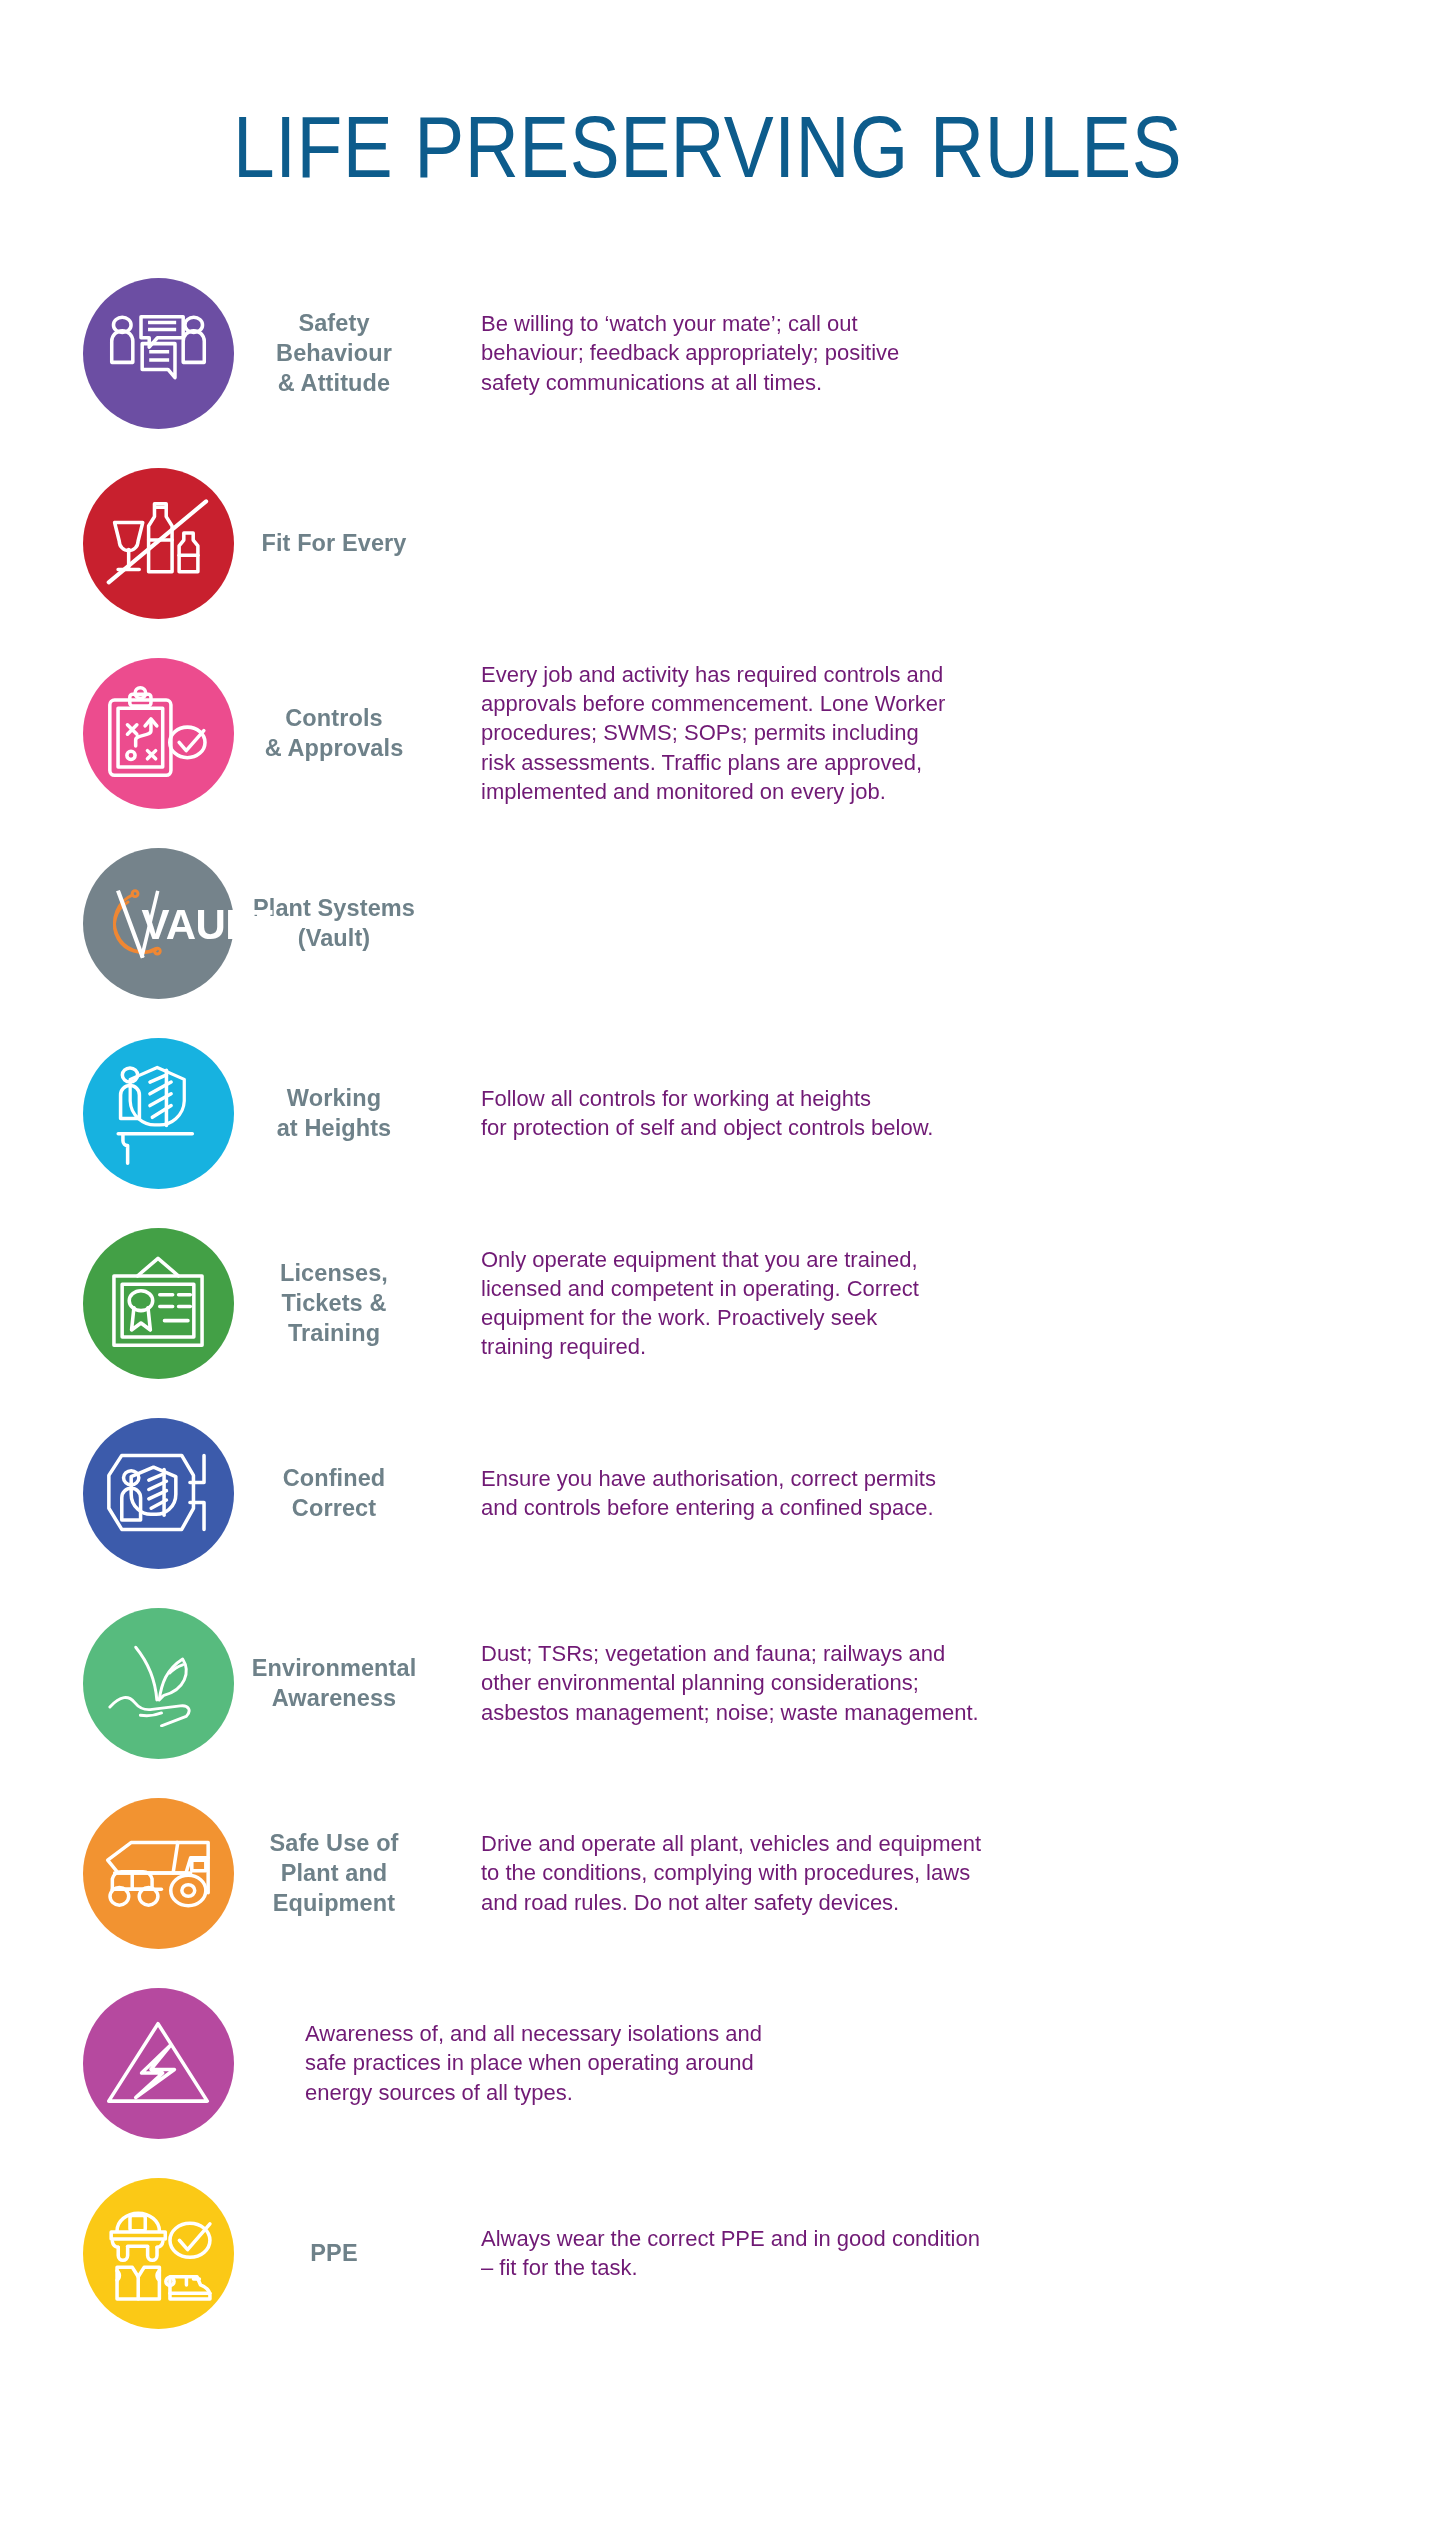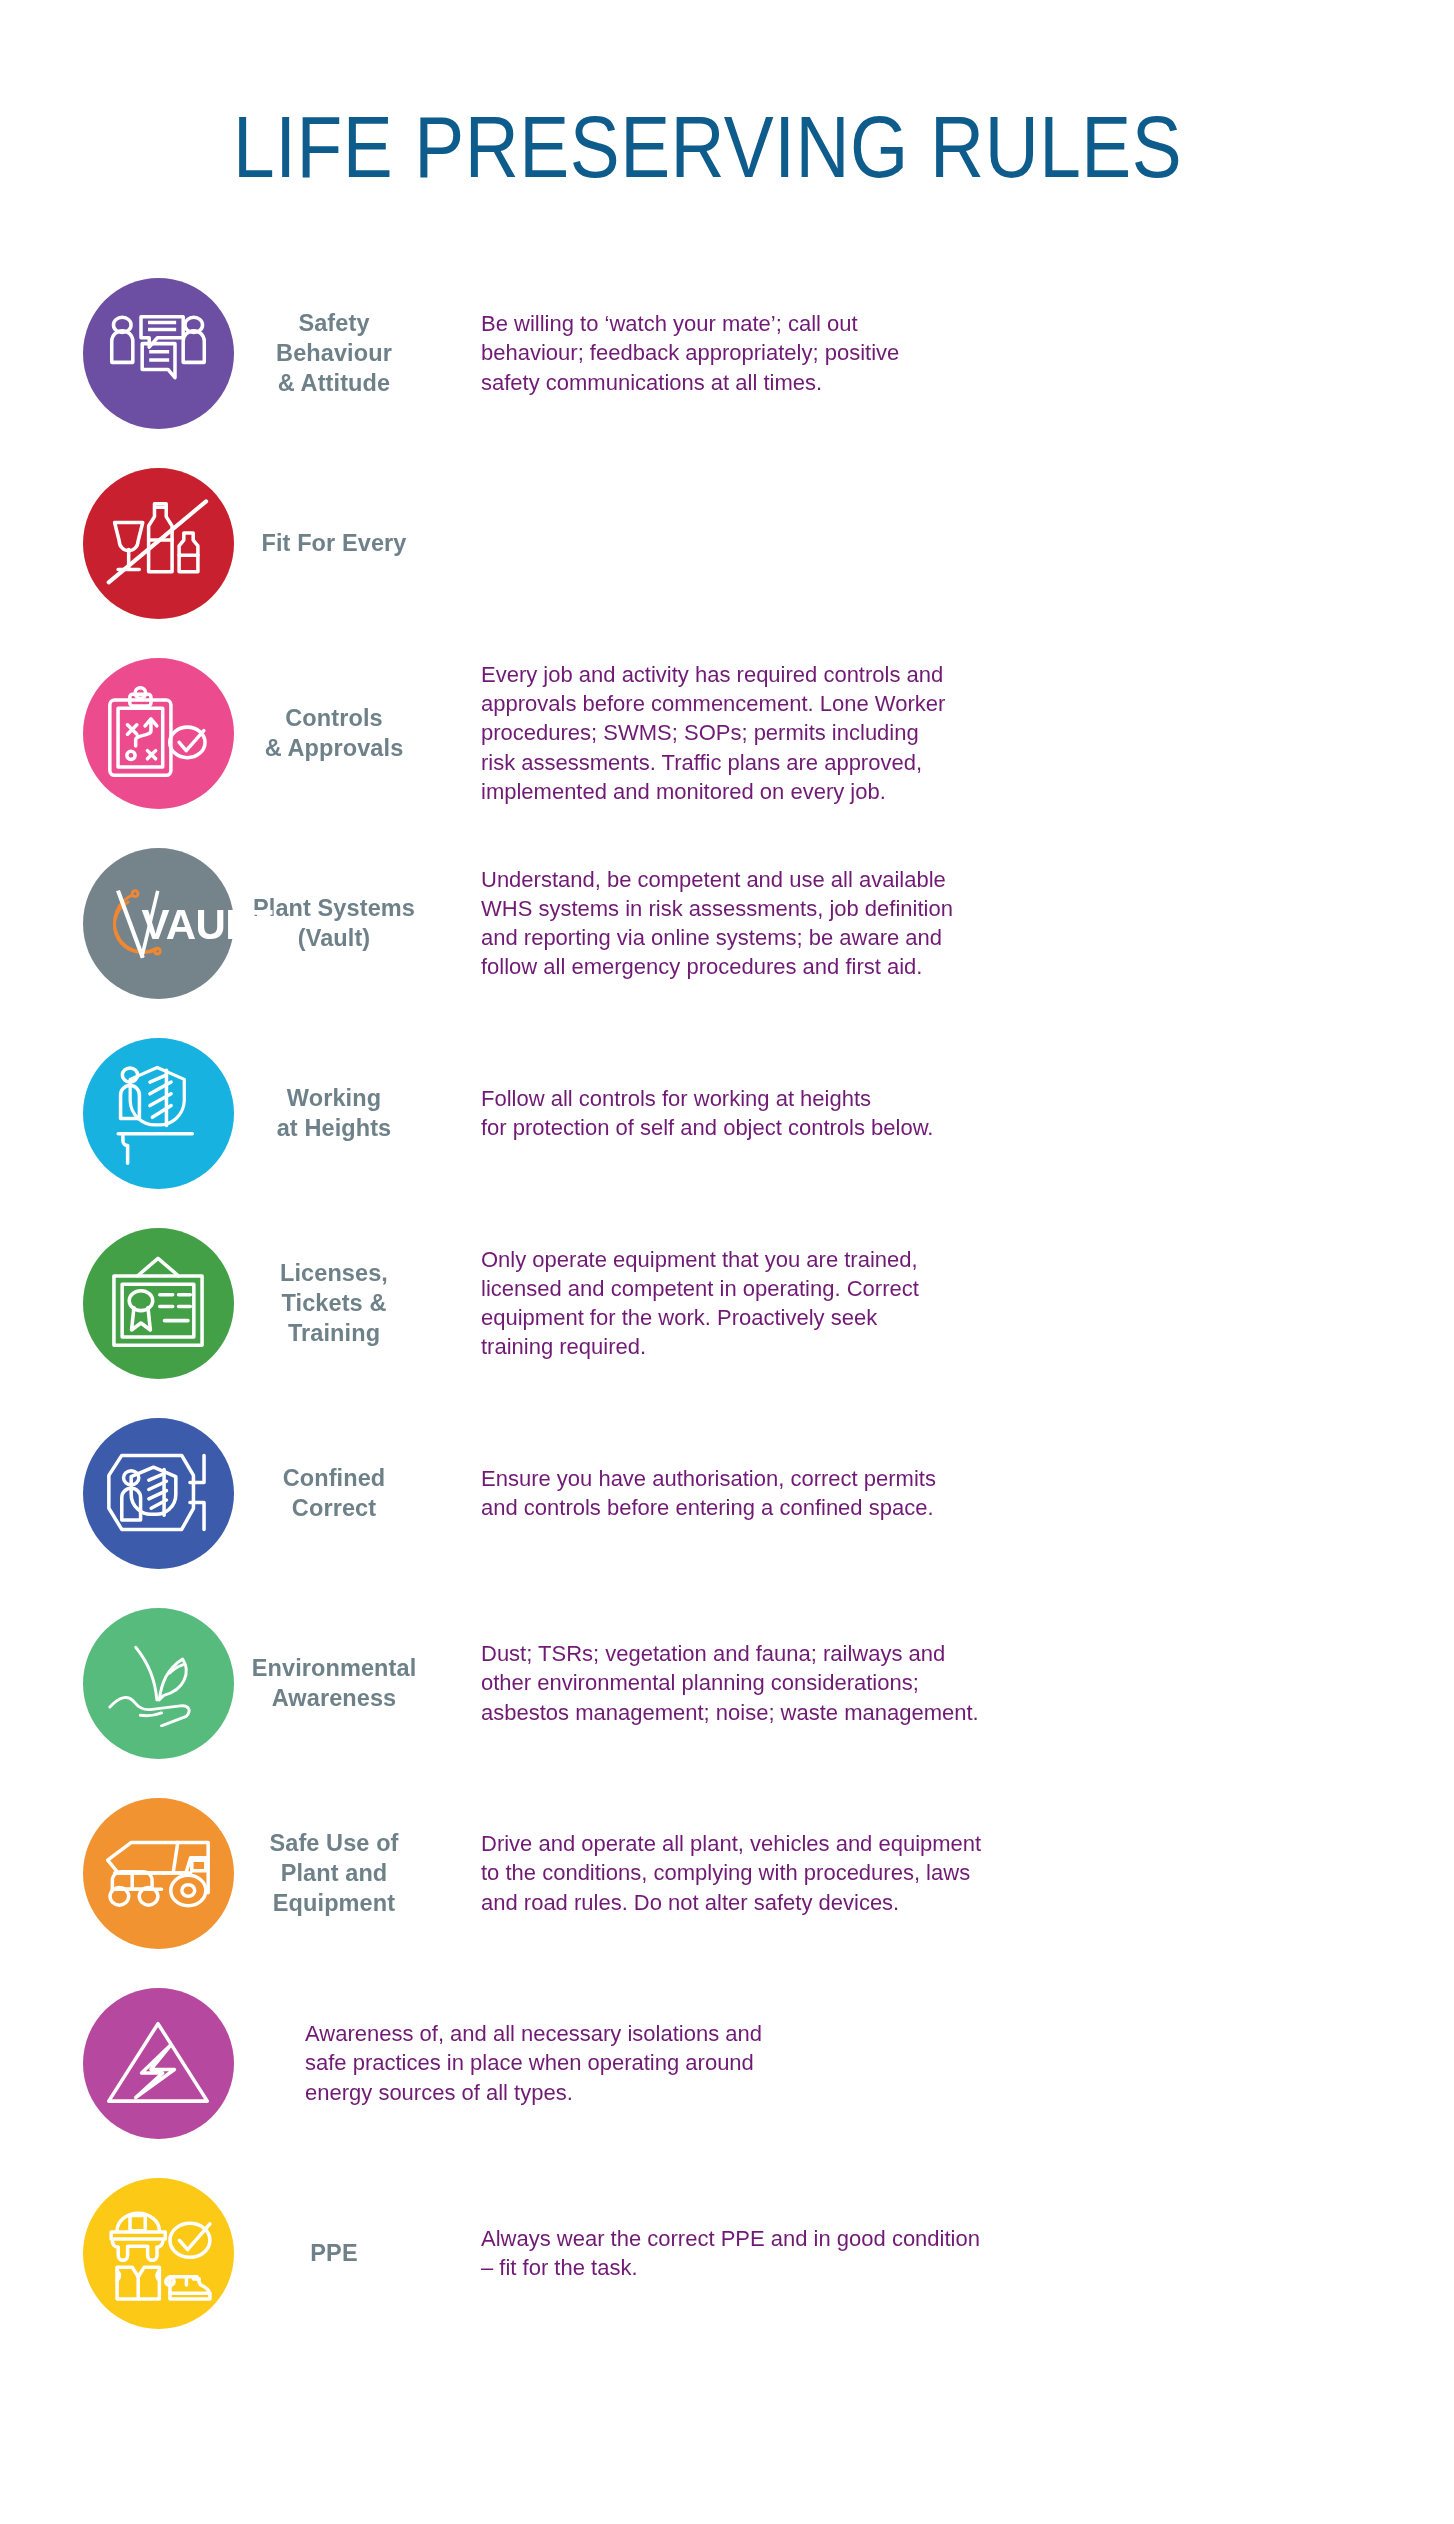--- a/index.html
+++ b/index.html
@@ -211,24 +211,20 @@
                 <path d="M42 18 L82 126"></path>
                 <path d="M108 18 L82 126" stroke-width="6"></path>
               </g>
             </svg>
             <div class="vault-text" style="left:48px;top:22px">VAULT</div>
           </div>
         </div>
       </div>
       <div class="rule-title">Plant Systems
 (Vault)</div>
-      <div class="rule-desc">Understand, be competent and use all available
-WHS systems in risk assessments, job definition
-and reporting via online systems; be aware and
-follow all emergency procedures and first aid.</div>
     </div>
 
     <div class="rule-row">
       <div class="badge-wrap">
         <div class="badge" style="background:#17b2e0">
           <svg width="97" height="103" viewBox="0 0 165 175">
             <g fill="none" stroke="#fff" stroke-width="6" stroke-linejoin="round" stroke-linecap="round">
               <ellipse cx="34" cy="22" rx="13" ry="12"></ellipse>
               <path d="M18 96 V56 a16 16 0 0 1 32 0 V96 Z"></path>
               <path d="M78 8 L128 30 V70 a46 46 0 0 1 -50 44 a46 46 0 0 1 -50 -44 V30 Z" transform="translate(-8,0) scale(0.92) translate(18,2)"></path>

